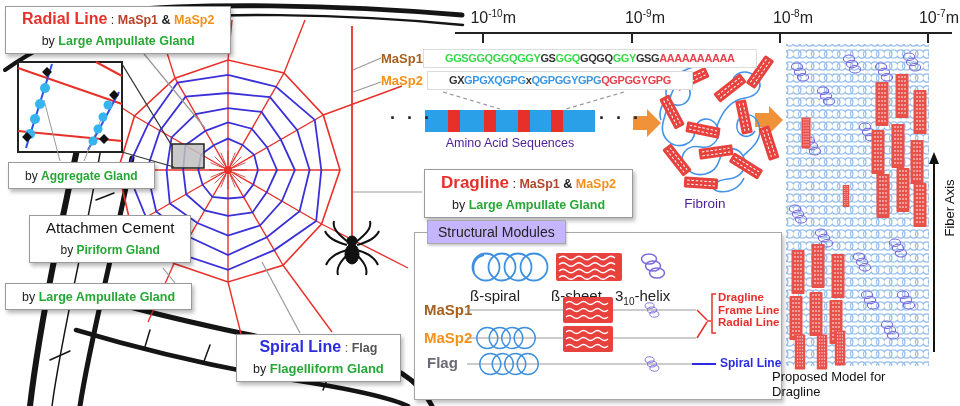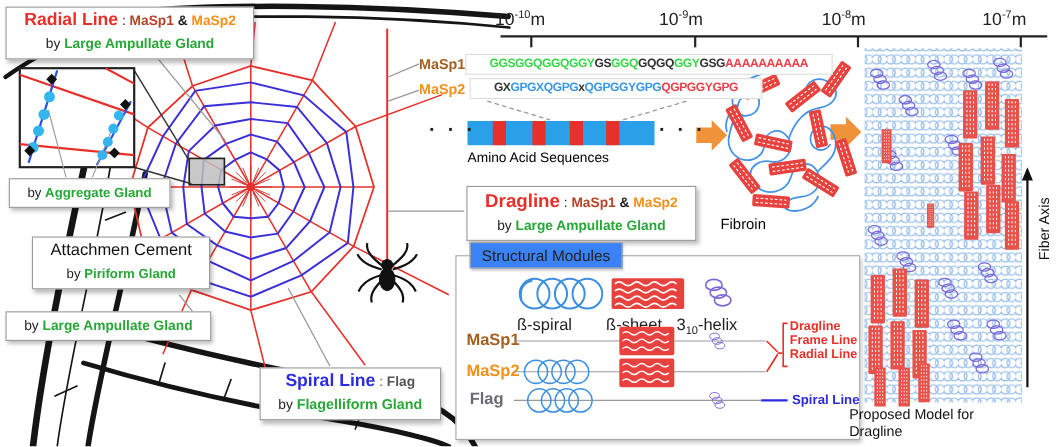--- a/index.html
+++ b/index.html
@@ -13,31 +13,31 @@
   .t-md{font-size:15px;font-weight:bold}
   .t-sm{font-size:12.5px}
   .c-red{color:#e8302a}
   .c-m1{color:#b5432a;font-weight:bold;font-size:12.5px}
   .c-m2{color:#f39019;font-weight:bold;font-size:12.5px}
   .c-green{color:#27a836;font-weight:bold}
   .c-sticky{color:#35aaee}
   .c-spiral{color:#2b2be0}
   .c-flag{color:#555;font-weight:bold;font-size:12.5px}
   .plain{color:#222;font-weight:normal;font-size:12.5px}
-  .rlabel{position:absolute;top:8px;width:66px;text-align:left;font-size:16px;color:#222;z-index:2}
+  .rlabel{position:absolute;top:8px;width:66px;text-align:right;font-size:16px;color:#222;z-index:2}
   .rlabel sup{font-size:10px}
   .seqlabel{position:absolute;font-size:13px;font-weight:bold;z-index:2}
   .seqbox{position:absolute;background:#fff;border:1px solid #dcdcdc;z-index:2;
           font-size:11px;font-weight:bold;letter-spacing:-0.4px;white-space:nowrap;
           padding:1px 21px;line-height:15px}
   .sg{color:#35d948}.sk{color:#333}.sr{color:#e8414b}.sb{color:#3b97e3}
-  .caption{position:absolute;text-align:left;font-size:12.5px;color:#000000;z-index:2}
+  .caption{position:absolute;text-align:center;font-size:12.5px;color:#4c1d95;z-index:2}
   .modbox{position:absolute;left:414px;top:232px;width:366px;height:166px;background:#fff;
           border:1px solid #a8a8a8;box-shadow:2px 3px 4px rgba(0,0,0,.25);z-index:1}
-  .modtitle{position:absolute;left:427px;top:220px;background:#3b82f6;border:1px solid #a8a8a8;
+  .modtitle{position:absolute;left:427px;top:220px;background:#c4b5fd;border:1px solid #a8a8a8;
             box-shadow:1px 2px 2px rgba(0,0,0,.2);font-size:14px;padding:3px 10px;z-index:2}
   .iconlbl{position:absolute;font-size:15px;color:#222;z-index:2}
   .iconlbl sub{font-size:10px}
   .rowlbl{position:absolute;font-size:15px;font-weight:bold;z-index:2}
   .bracket-lbl{position:absolute;left:718px;top:291px;z-index:2;
                font-size:11.5px;font-weight:bold;color:#e8302a;line-height:12.5px}
   .spiral-line-lbl{position:absolute;left:720px;top:356px;font-size:12px;font-weight:bold;
                    color:#2b2be0;z-index:2}
   .axislbl{position:absolute;left:905px;top:200px;width:90px;height:16px;text-align:center;
            font-size:13px;color:#111;transform:rotate(-90deg);z-index:2}

